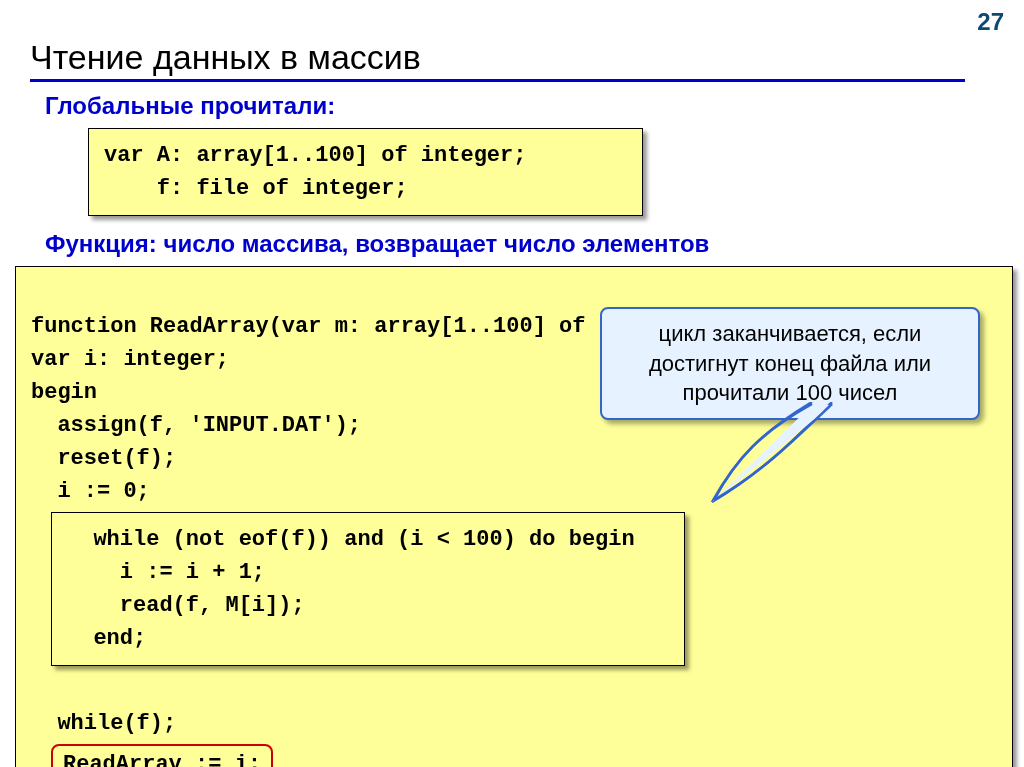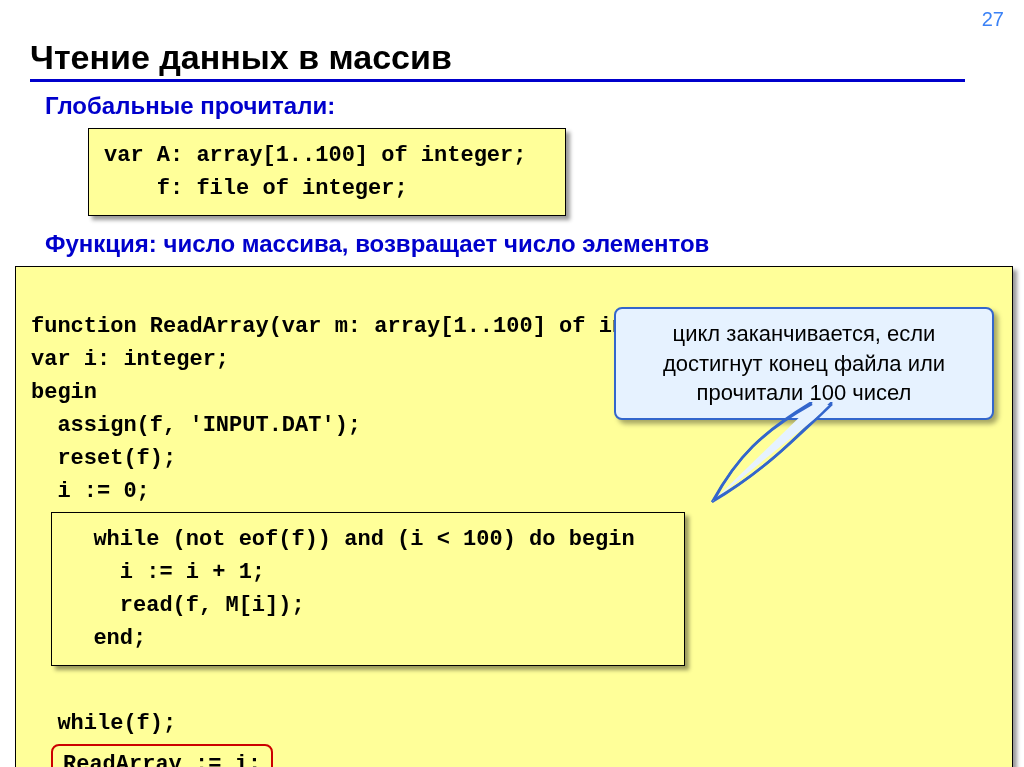--- a/index.html
+++ b/index.html
@@ -8,27 +8,27 @@
     height: 767px;
     background: #fff;
     font-family: Arial, sans-serif;
     padding: 10px 30px 0 30px;
     position: relative;
   }
   .page-number {
     position: absolute;
     top: 8px;
     right: 20px;
-    font-weight: normal;
-    font-size: 20px;
-    color: #3b82f6;
+    font-weight: bold;
+    font-size: 24px;
+    color: #0c4a6e;
   }
   .title {
     font-size: 34px;
-    font-weight: bold;
+    font-weight: normal;
     color: #000;
     margin-top: 28px;
     margin-bottom: 2px;
   }
   .title-underline {
     border-bottom: 3px solid #0000cc;
     margin-bottom: 10px;
     width: 97%;
   }
   .subtitle {
@@ -43,21 +43,21 @@
     border: 1px solid #000;
     box-shadow: 4px 4px 4px rgba(0,0,0,0.4);
     font-family: 'Courier New', monospace;
     font-size: 22px;
     font-weight: bold;
     white-space: pre;
     line-height: 1.5;
   }
   .box1 {
     margin-left: 58px;
-    width: 478px;
+    width: 555px;
     padding: 10px 15px;
     margin-bottom: 14px;
   }
   .box2 {
     margin-left: -15px;
     width: 998px;
     padding: 10px 15px;
     position: relative;
   }
   .box3 {
@@ -74,21 +74,21 @@
     padding: 2px 10px;
     font-family: 'Courier New', monospace;
     font-size: 22px;
     font-weight: bold;
     margin-left: 20px;
     margin-top: 4px;
   }
   .callout {
     position: absolute;
     top: 40px;
-    right: 18px;
+    right: 32px;
     width: 380px;
     background: #e6f2ff;
     border: 2px solid #3366cc;
     border-radius: 8px;
     box-shadow: 4px 4px 5px rgba(0,0,0,0.35);
     padding: 10px 12px;
     font-family: Arial, sans-serif;
     font-size: 22px;
     font-weight: normal;
     text-align: center;

